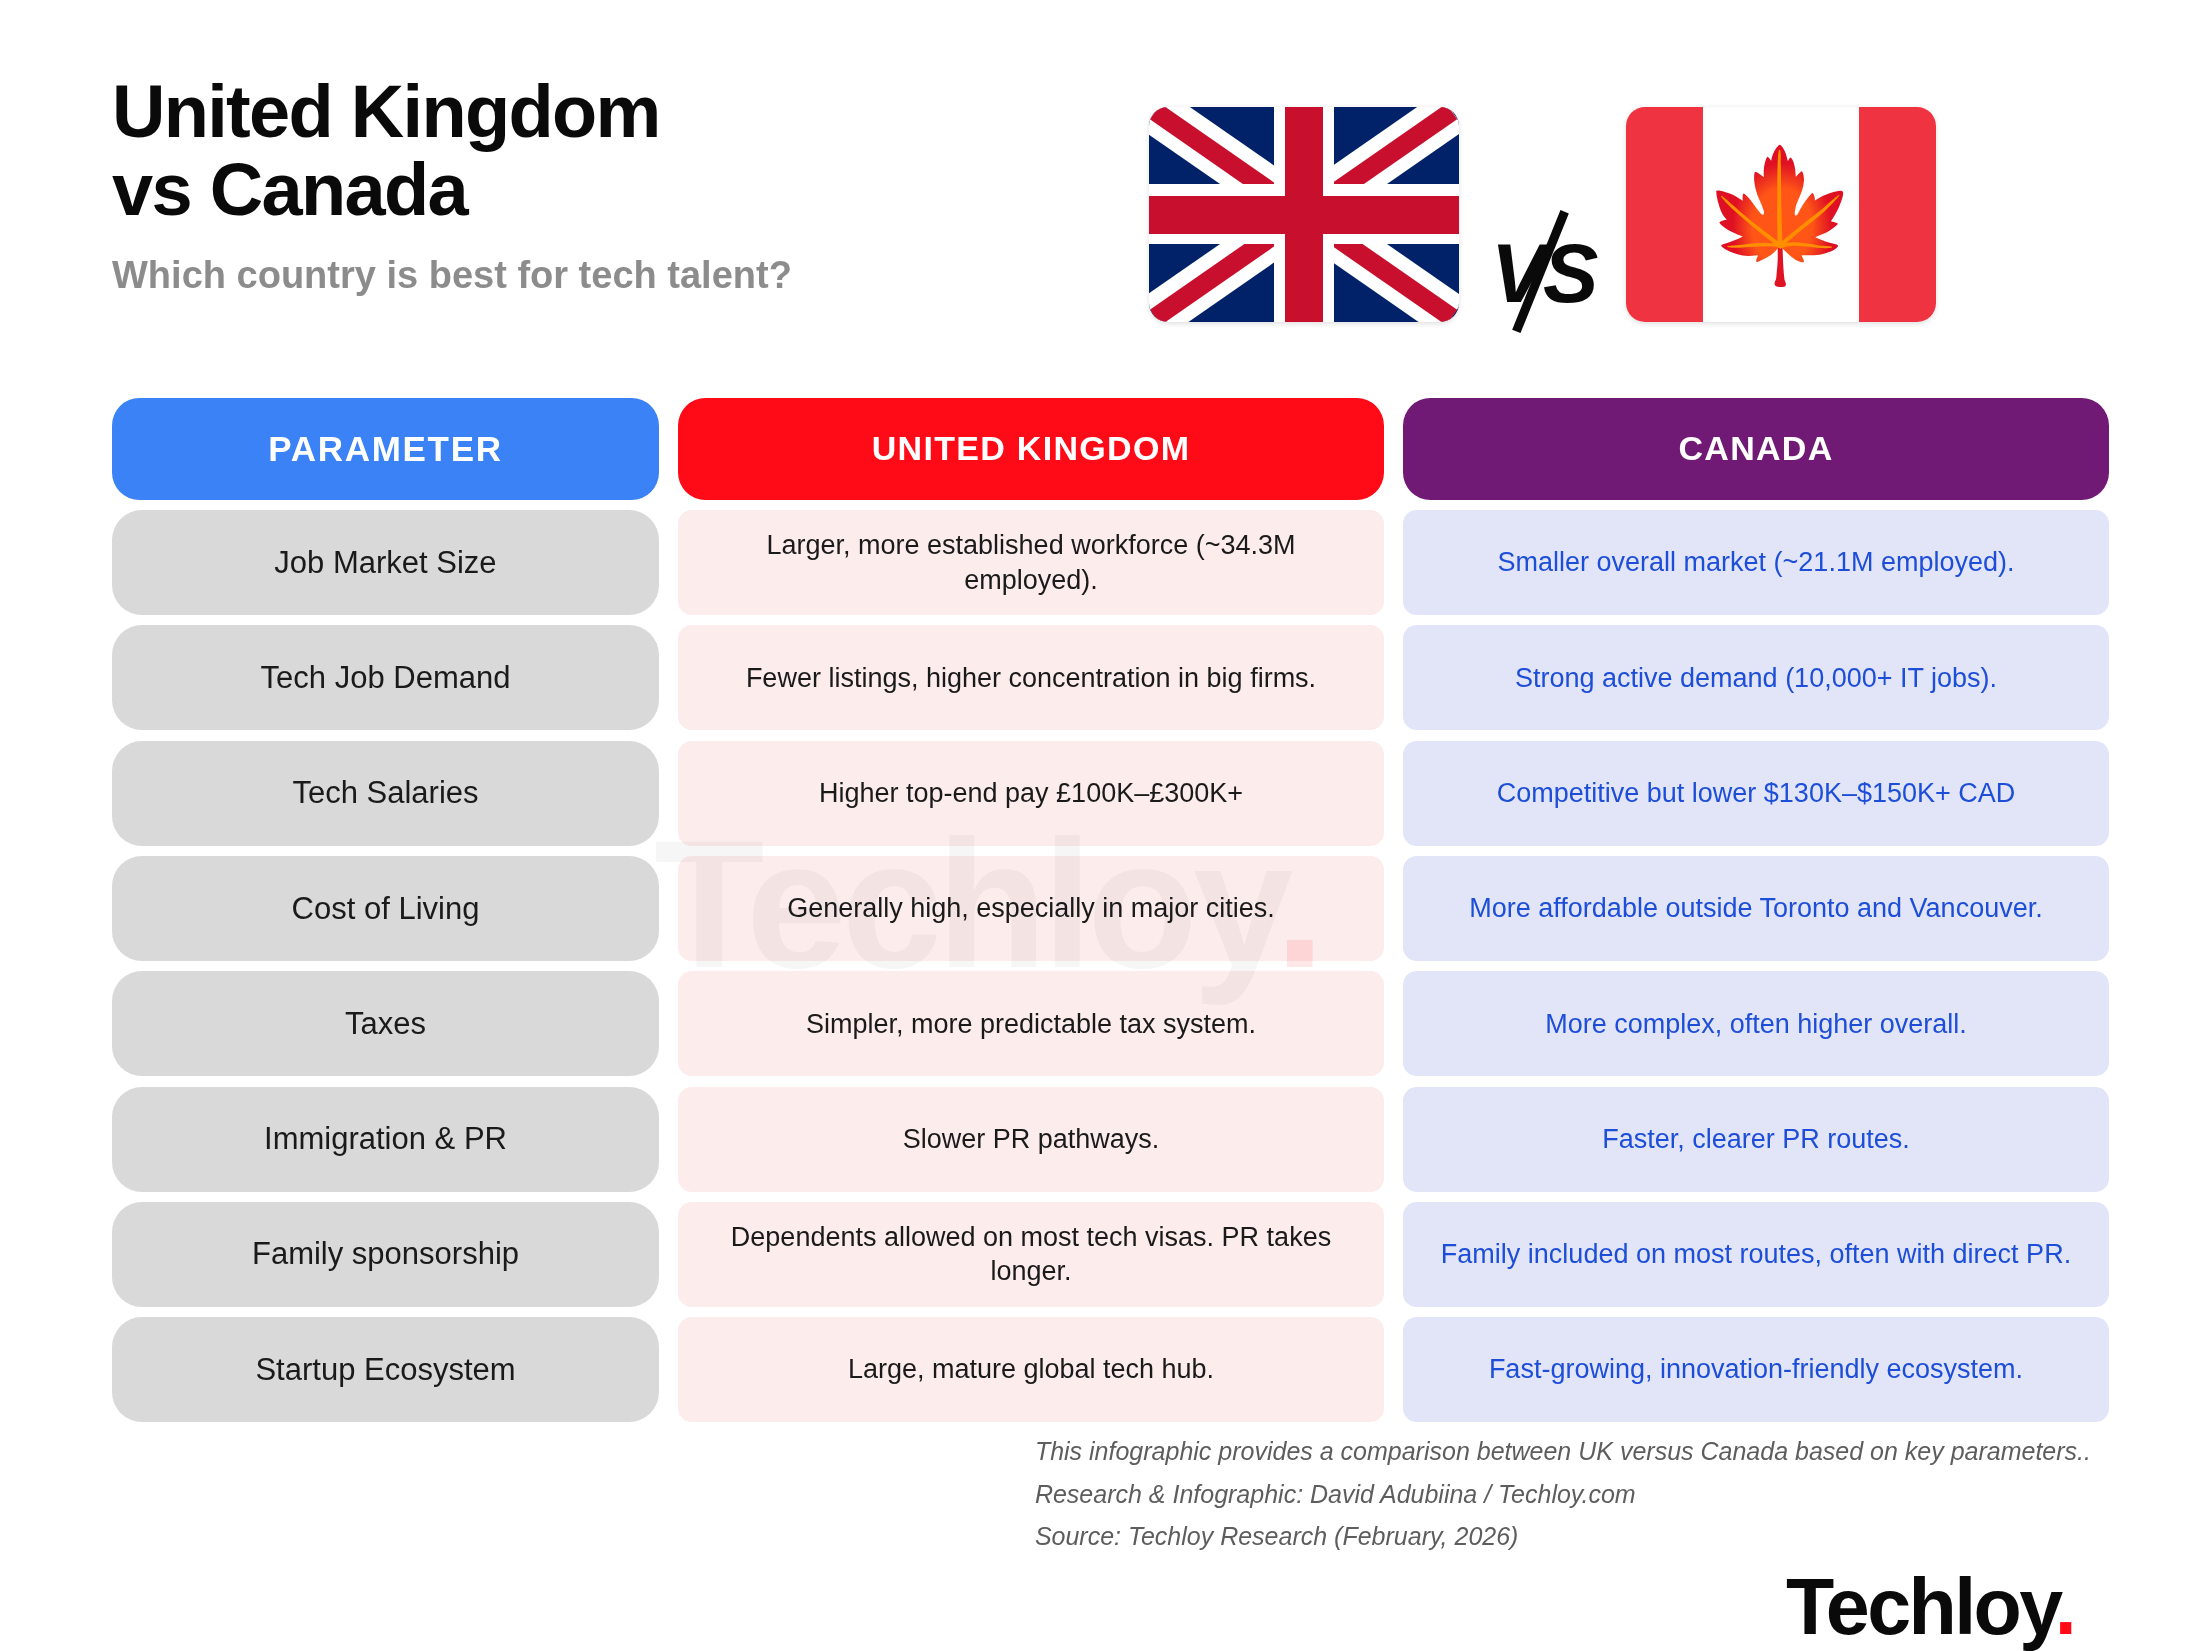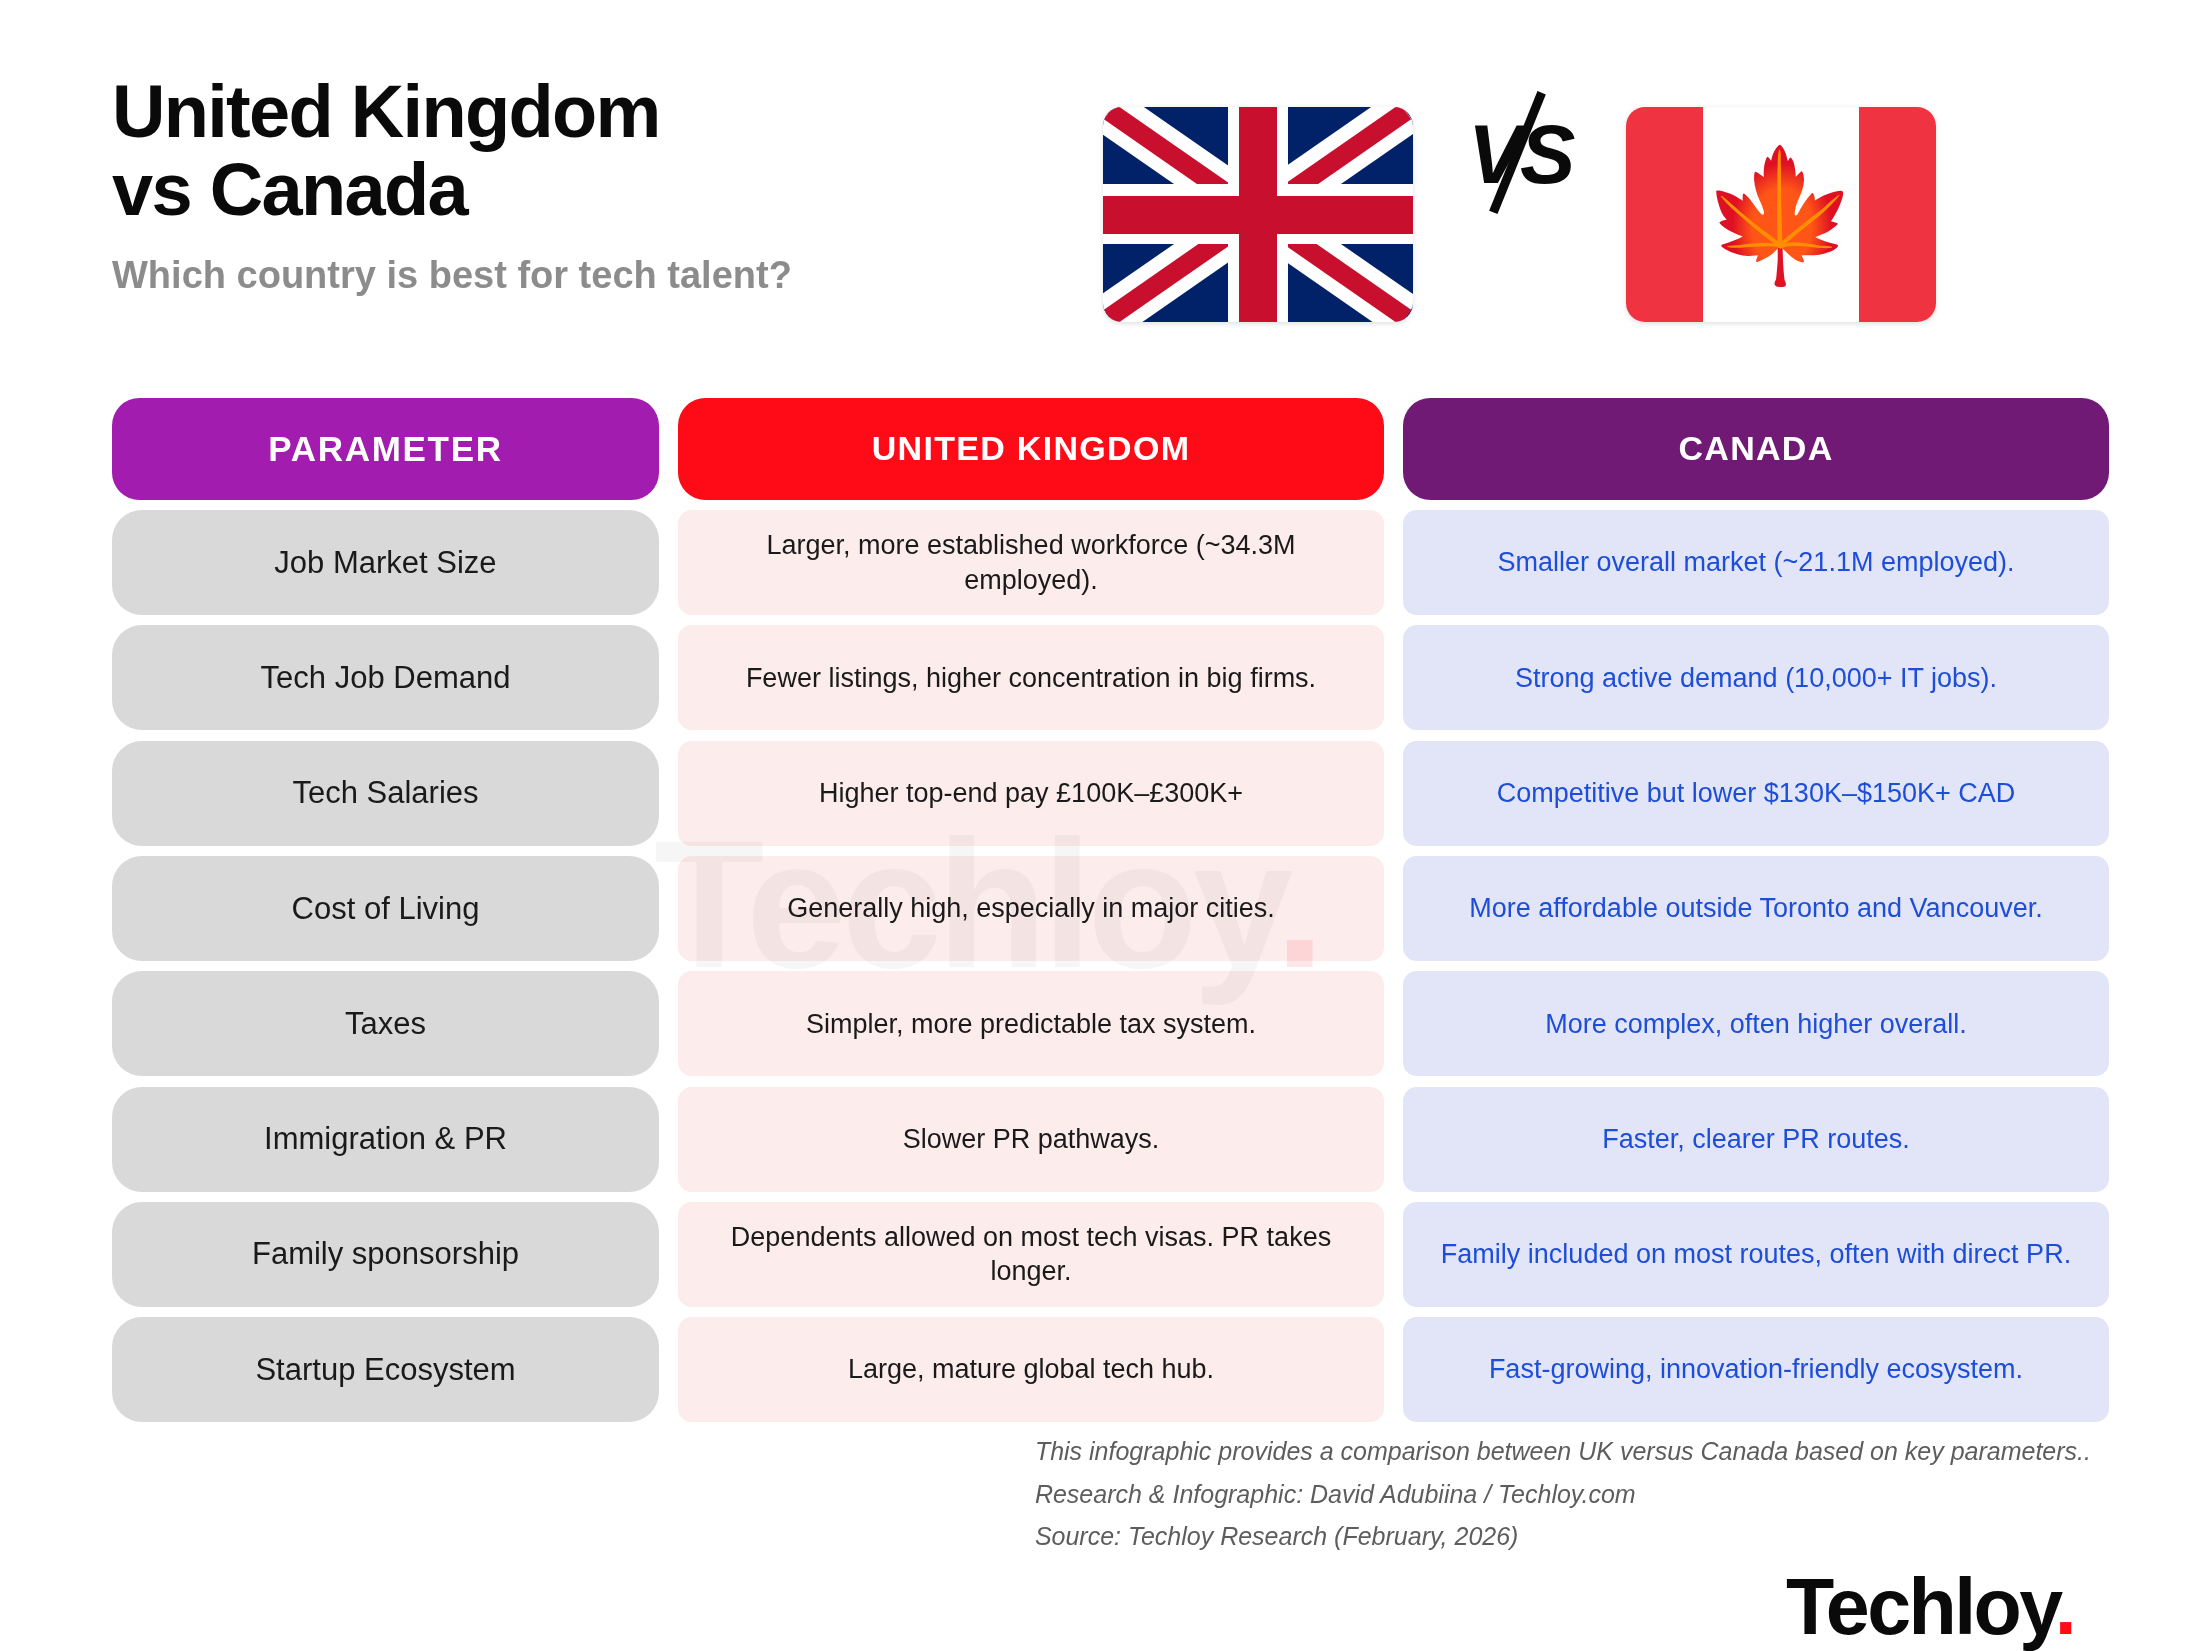--- a/index.html
+++ b/index.html
@@ -46,22 +46,22 @@
     font-size: 38px;
     line-height: 1.25;
     font-weight: 700;
     color: #8c8c8c;
     margin: 22.4px 0 0 0;
     max-width: 680px;
   }
 
   .flags-block {
     display: flex;
-    align-items: flex-start;
-    gap: 55px;
+    align-items: flex-end;
+    gap: 32px;
     padding-top: 60px;
     padding-right: 155px;
   }
 
   .flag {
     width: 310px;
     height: 215px;
     border-radius: 19px;
     overflow: hidden;
     position: relative;
@@ -140,21 +140,21 @@
     align-items: center;
     justify-content: center;
     text-align: center;
     padding: 12px 22.4px;
     box-sizing: border-box;
     min-height: 102px;
   }
   .gap { }
 
   .head-param {
-    background: #a21caf;
+    background: #3b82f6;
     color: #ffffff;
     font-size: 35px;
     font-weight: 800;
     letter-spacing: 1.7px;
     border-radius: 27.5px;
     min-height: 102px;
   }
   .head-uk {
     background: #FF0A17;
     color: #ffffff;

